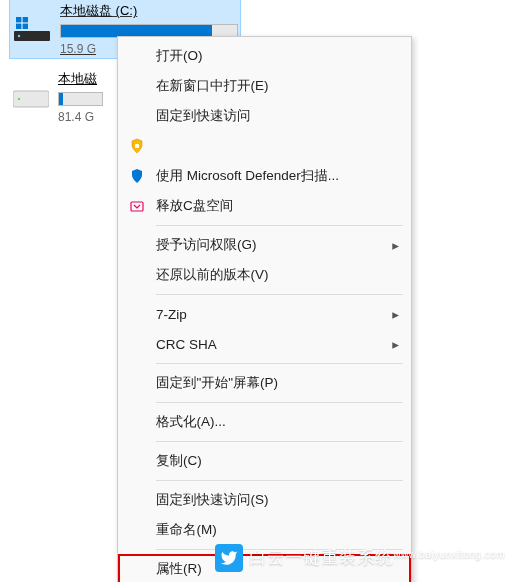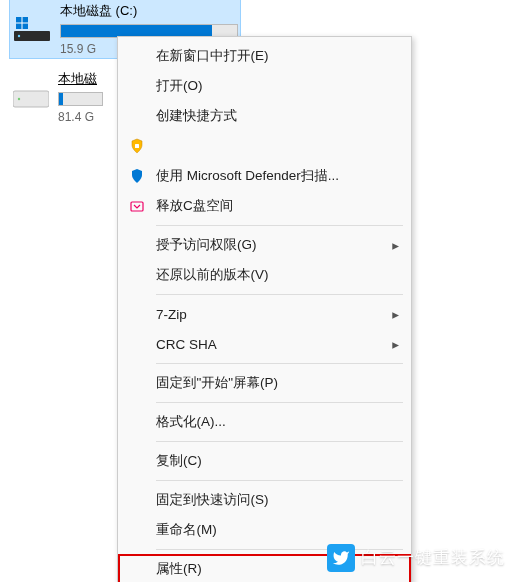--- a/index.html
+++ b/index.html
@@ -10,20 +10,21 @@
       background: #fff;
       width: 513px;
       height: 582px;
       overflow: hidden;
       position: relative;
     }
     .drives {
       display: flex;
       gap: 40px;
       padding: 0 10px;
+      text-decoration: underline;
     }
     .drive {
       display: flex;
       align-items: flex-start;
       gap: 8px;
       width: 230px;
       padding: 2px;
     }
     .drive.selected {
       background: #cce8ff;
@@ -169,27 +170,27 @@
       <div class="drive-bar">
         <div class="drive-bar-fill" style="width:10%"></div>
       </div>
       <div class="drive-free">81.4 G</div>
     </div>
   </div>
 </div>
 
 <div class="context-menu">
   <div class="menu-item">
+      <span>打开(O)</span>
+    </div>
+  <div class="menu-item">
       <span>在新窗口中打开(E)</span>
     </div>
   <div class="menu-item">
-      <span>打开(O)</span>
-    </div>
-  <div class="menu-item">
-      <span>创建快捷方式</span>
+      <span>固定到快速访问</span>
     </div>
   <div class="menu-item">
     <span class="mi-icon">
       <svg width="16" height="16" viewBox="0 0 16 16">
           <path d="M8 1l5 2v4c0 4-5 8-5 8s-5-4-5-8V3l5-2z" fill="#ffb900" stroke="#c78500" stroke-width="0.5"></path>
           <rect x="6" y="6" width="4" height="4" rx="0.5" fill="#fff"></rect>
         </svg>
     </span>
   </div>
   <div class="menu-item">
@@ -252,14 +253,15 @@
 </div>
 
 <div class="watermark">
   <div class="wm-icon">
     <svg width="18" height="18" viewBox="0 0 24 24">
         <path fill="#fff" d="M23 3a10.9 10.9 0 01-3.14 1.53 4.48 4.48 0 00-7.86 3v1A10.66 10.66 0 013 4s-4 9 5 13a11.64 11.64 0 01-7 2c9 5 20 0 20-11.5a4.5 4.5 0 00-.08-.83A7.72 7.72 0 0023 3z"></path>
       </svg>
   </div>
   <div class="wm-text">
     <span>白云一键重装系统</span>
+    <span class="wm-url">www.baiyunxitong.com</span>
   </div>
 </div>
 
 </body></html>

